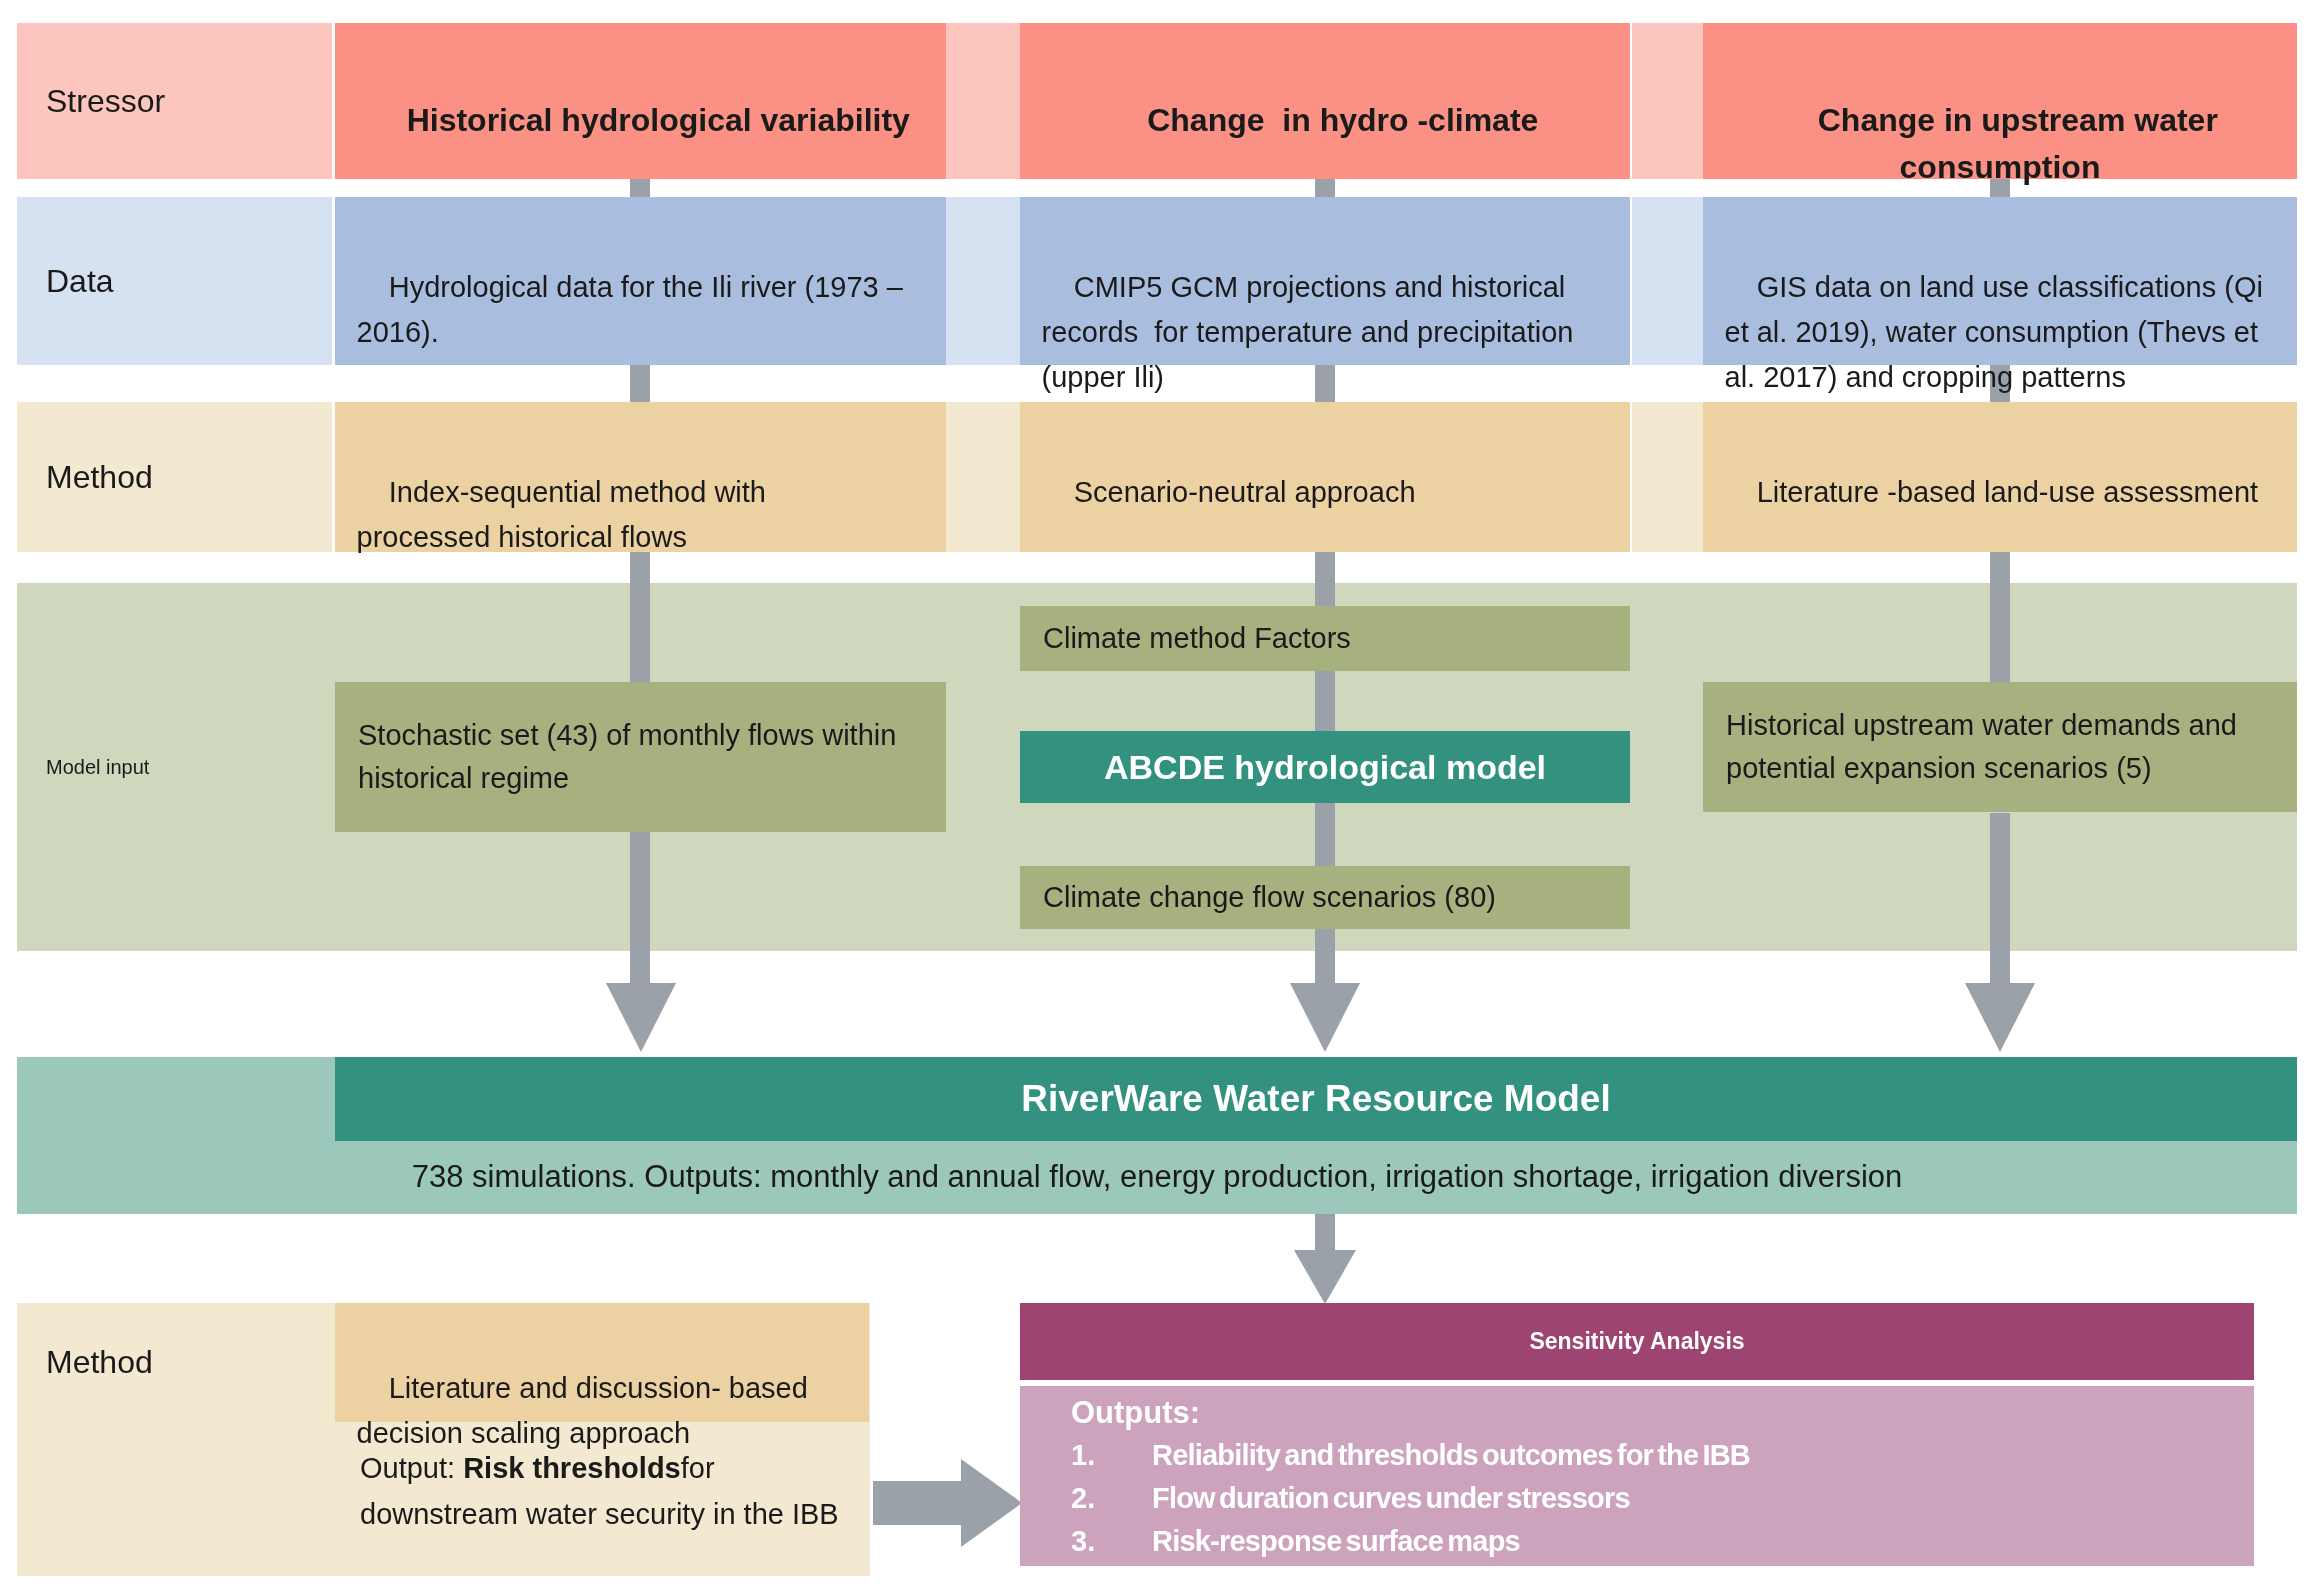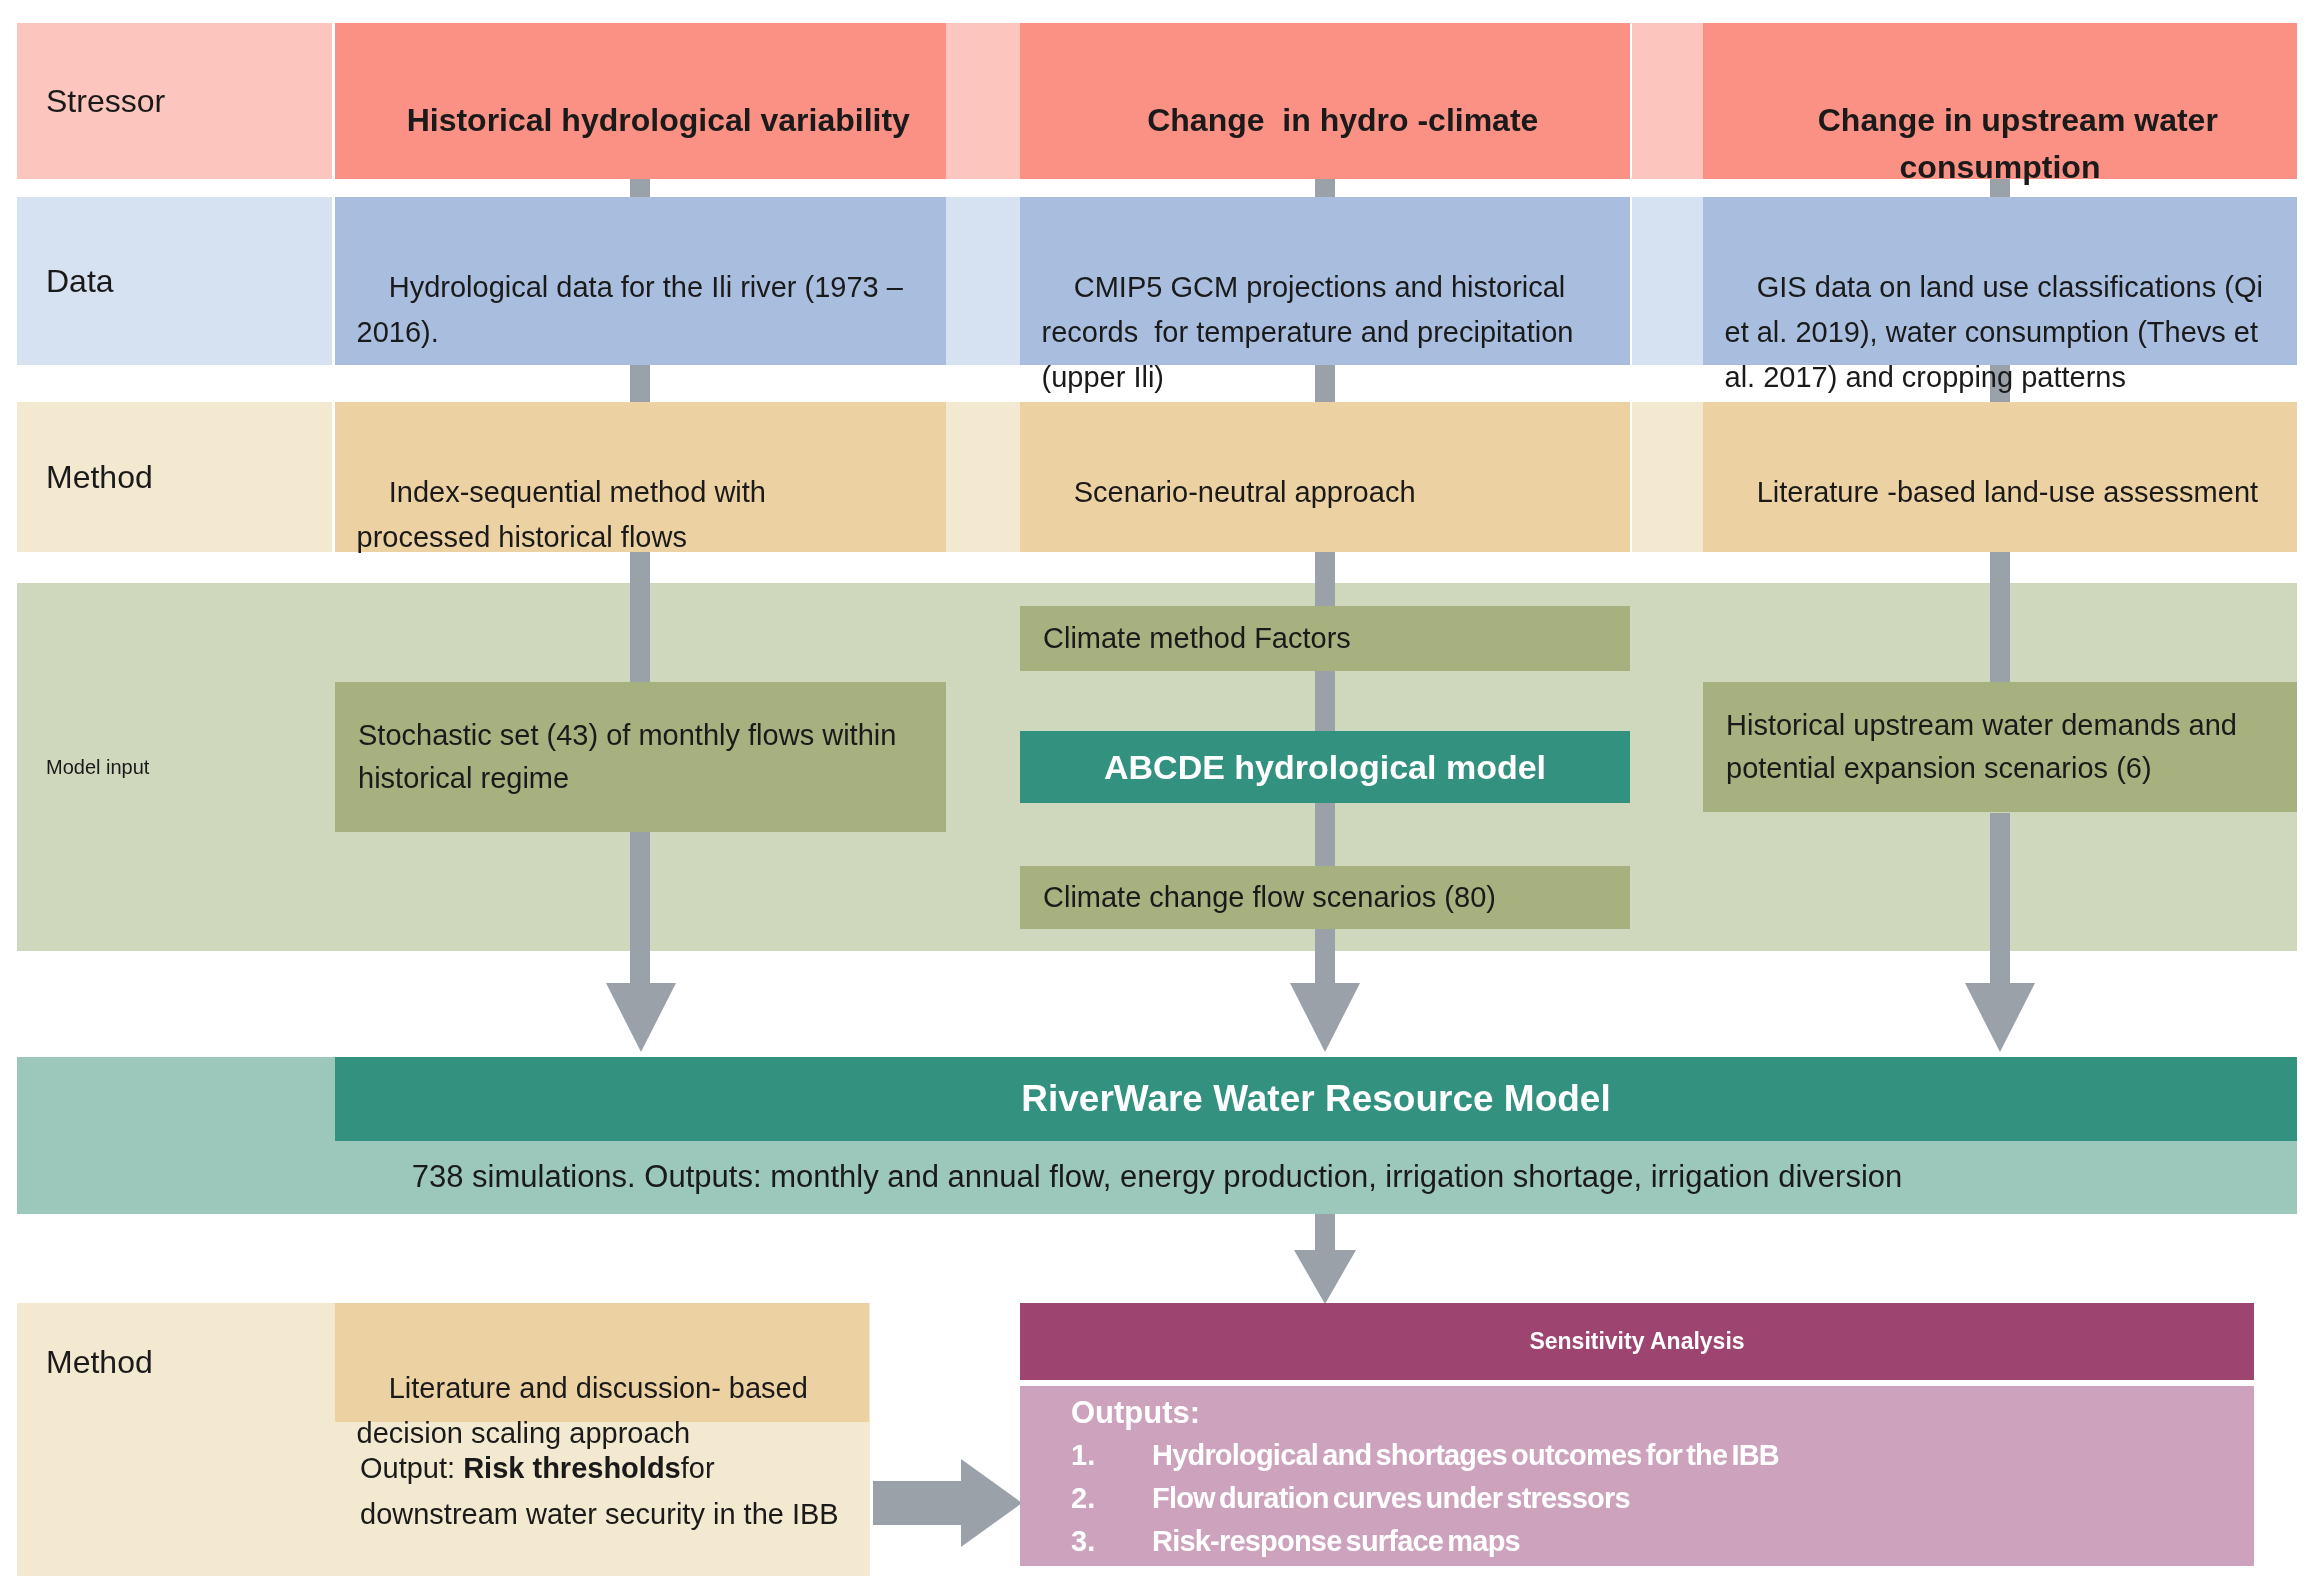--- a/index.html
+++ b/index.html
@@ -114,21 +114,21 @@
   <div class="box olive-bg mid-txt" style="left:1020px;top:606px;width:610px;height:65px">
     <span>Climate method Factors</span>
   </div>
   <div class="box teal-bg mid-txt white-b" style="left:1020px;top:731px;width:610px;height:72px;font-size:34px">
     <span>ABCDE hydrological model</span>
   </div>
   <div class="box olive-bg mid-txt" style="left:1020px;top:866px;width:610px;height:63px">
     <span>Climate change flow scenarios (80)</span>
   </div>
   <div class="box olive-bg mid-txt" style="left:1703px;top:682px;width:594px;height:130px">
-    <span>Historical upstream water demands and potential expansion scenarios (6)</span>
+    <span>Historical upstream water demands and potential expansion scenarios (5)</span>
   </div>
 
   <div class="stem" style="left:630px;top:832px;height:151px"></div>
   <div class="stem" style="left:1315px;top:929px;height:54px"></div>
   <div class="stem" style="left:1990px;top:813px;height:170px"></div>
   <div class="head" style="left:606px;top:983px"></div>
   <div class="head" style="left:1290px;top:983px"></div>
   <div class="head" style="left:1965px;top:983px"></div>
 
   <div class="box teall-bg" style="left:17px;top:1057px;width:2280px;height:157px"></div>
@@ -156,21 +156,21 @@
   <div class="hstem" style="left:873px;top:1481px;width:89px;height:44px"></div>
   <div class="head-right" style="left:961px;top:1459px"></div>
 
   <div class="box" style="left:1020px;top:1303px;width:1234px;height:77px;background:var(--magenta);display:flex;align-items:center;justify-content:center">
     <span class="white-b" style="font-size:23px">Sensitivity Analysis</span>
   </div>
   <div class="box" style="left:1020px;top:1386px;width:1234px;height:180px;background:var(--mauve);padding:4.6px 0 0 51px">
     <div class="white-b" style="font-size:31px;line-height:43px">Outputs:</div>
     <div style="display:flex">
       <span class="white-b" style="font-size:29px;line-height:43px;width:81px">1.</span>
-      <span class="white-b" style="font-size:29px;line-height:43px;letter-spacing:-0.8px;word-spacing:-3.1px">Hydrological and shortages outcomes for the IBB</span>
+      <span class="white-b" style="font-size:29px;line-height:43px;letter-spacing:-0.8px;word-spacing:-3.1px">Reliability and thresholds outcomes for the IBB</span>
     </div>
     <div style="display:flex">
       <span class="white-b" style="font-size:29px;line-height:43px;width:81px">2.</span>
       <span class="white-b" style="font-size:29px;line-height:43px;letter-spacing:-0.8px;word-spacing:-3.1px">Flow duration curves under stressors</span>
     </div>
     <div style="display:flex">
       <span class="white-b" style="font-size:29px;line-height:43px;width:81px">3.</span>
       <span class="white-b" style="font-size:29px;line-height:43px;letter-spacing:-0.8px;word-spacing:-3.1px">Risk-response surface maps</span>
     </div>
   </div>

